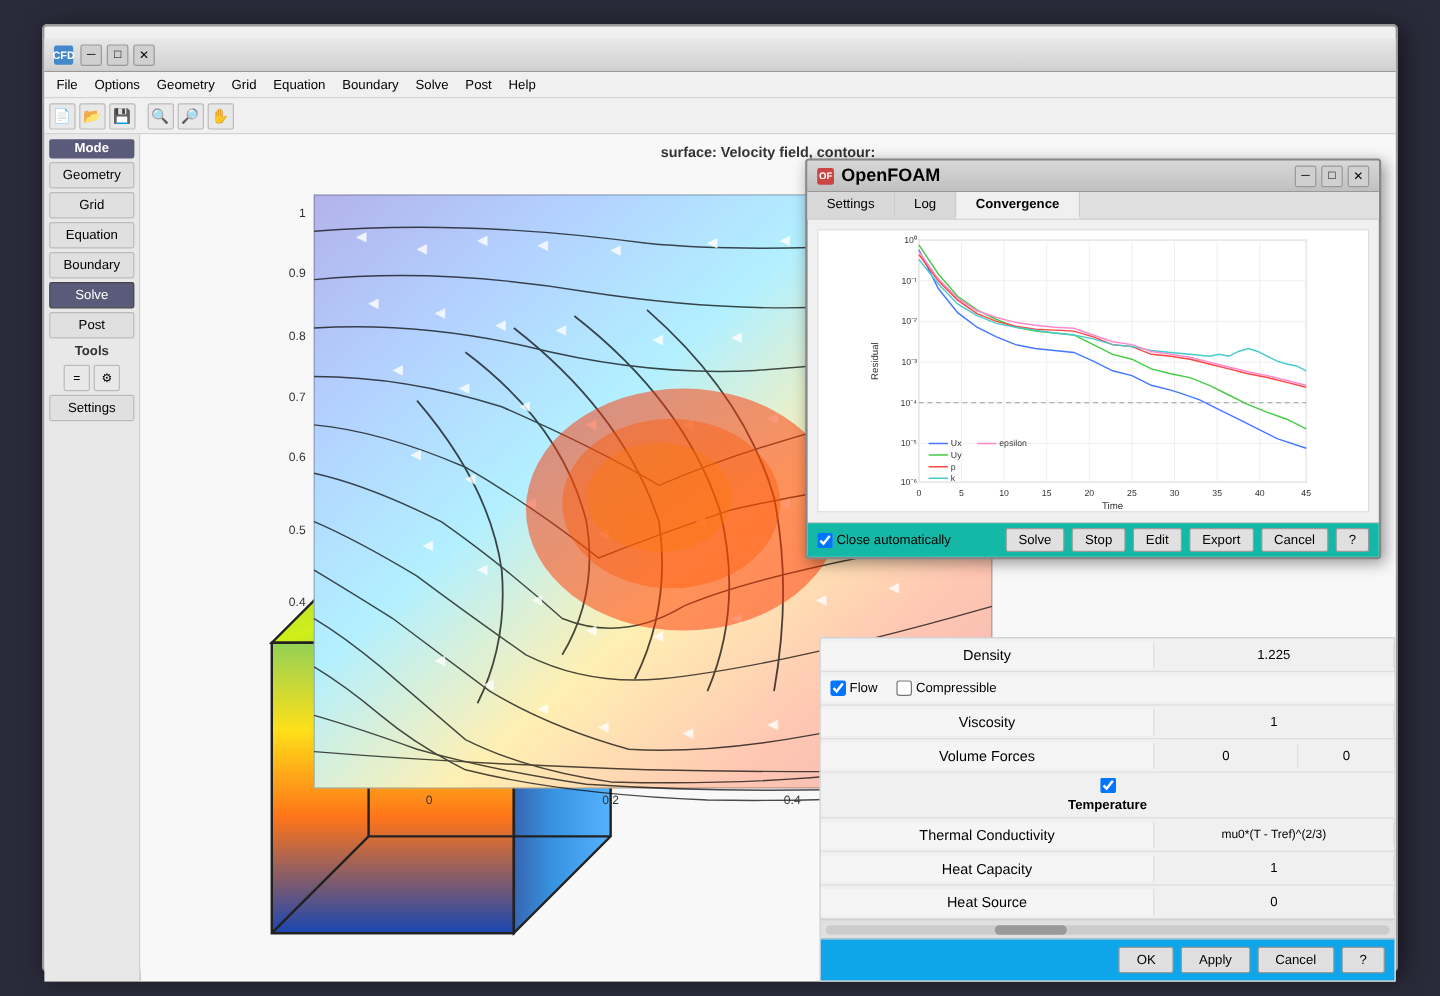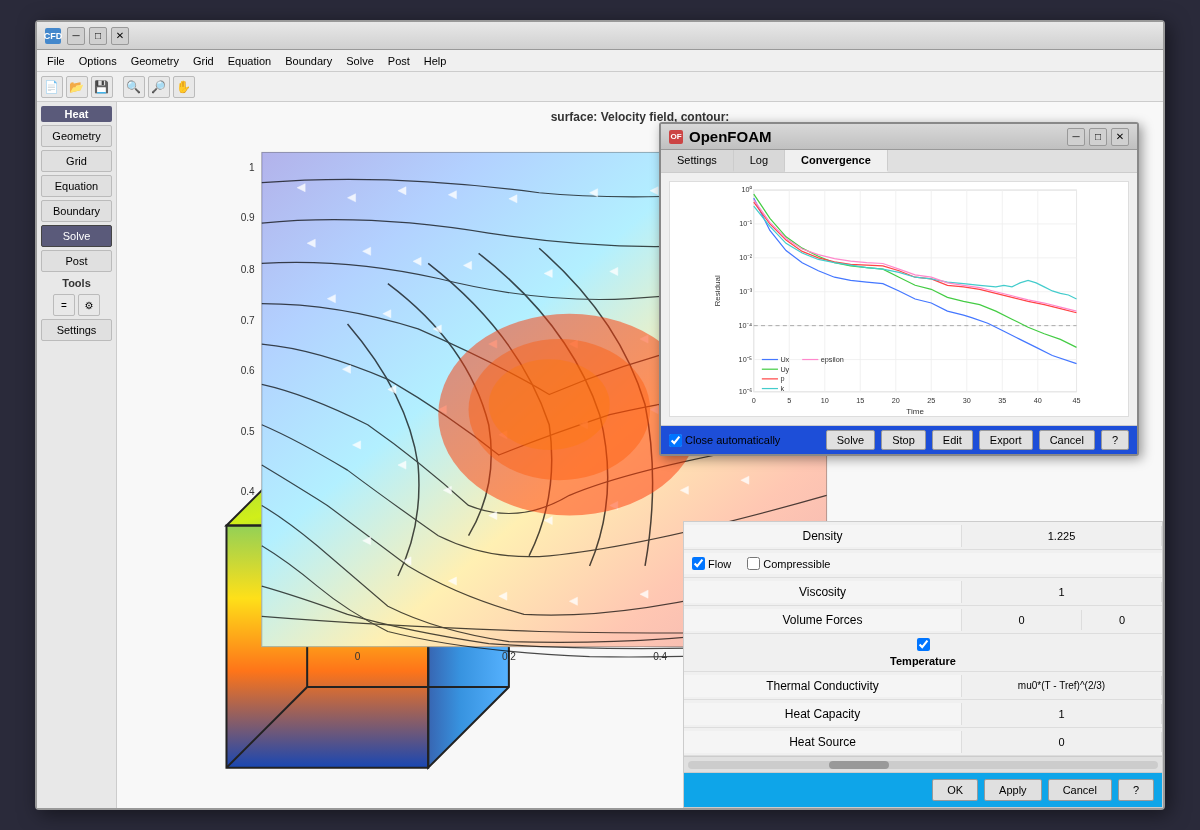--- a/index.html
+++ b/index.html
@@ -27,20 +27,21 @@
     }
 
     .title-bar {
       height: 28px;
       background: linear-gradient(to bottom, #e8e8e8, #d0d0d0);
       border-bottom: 1px solid #999;
       display: flex;
       align-items: center;
       padding: 0 8px;
       gap: 6px;
+      margin-top: 10px;
     }
 
     .title-bar-icon {
       width: 16px;
       height: 16px;
       background: #4488cc;
       border-radius: 2px;
       display: flex;
       align-items: center;
       justify-content: center;
@@ -204,21 +205,21 @@
       top: 0;
       left: 0;
       width: 100%;
       height: 100%;
     }
 
     
     .openfoam-window {
       position: absolute;
       top: 20px;
-      right: 24px;
+      right: 12px;
       width: 480px;
       background: #f0f0f0;
       border: 2px solid #888;
       border-radius: 3px;
       box-shadow: 3px 3px 12px rgba(0,0,0,0.4);
       z-index: 10;
     }
 
     .openfoam-titlebar {
       height: 26px;
@@ -276,21 +277,21 @@
       margin: 8px;
       border: 1px solid #ddd;
       height: 236px;
       position: relative;
     }
 
     .of-bottom-bar {
       display: flex;
       align-items: center;
       padding: 4px 8px;
-      background: #1d4ed8;
+      background: #14b8a6;
       border-top: 1px solid #ccc;
       gap: 6px;
     }
 
     .of-checkbox {
       display: flex;
       align-items: center;
       gap: 3px;
       font-size: 11px;
       flex: 1;
@@ -427,21 +428,21 @@
     <div class="toolbar-btn">💾</div>
     <div style="width:4px"></div>
     <div class="toolbar-btn">🔍</div>
     <div class="toolbar-btn">🔎</div>
     <div class="toolbar-btn">✋</div>
   </div>
 
   <div class="main-content">
 
     <div class="sidebar">
-      <div class="sidebar-label">Heat</div>
+      <div class="sidebar-label">Mode</div>
       <div class="sidebar-btn">Geometry</div>
       <div class="sidebar-btn">Grid</div>
       <div class="sidebar-btn">Equation</div>
       <div class="sidebar-btn">Boundary</div>
       <div class="sidebar-btn active">Solve</div>
       <div class="sidebar-btn">Post</div>
       <div class="sidebar-tools-label">Tools</div>
       <div class="sidebar-tools-row">
         <div class="toolbar-btn" style="font-size:10px;">=</div>
         <div class="toolbar-btn" style="font-size:10px;">⚙</div>

